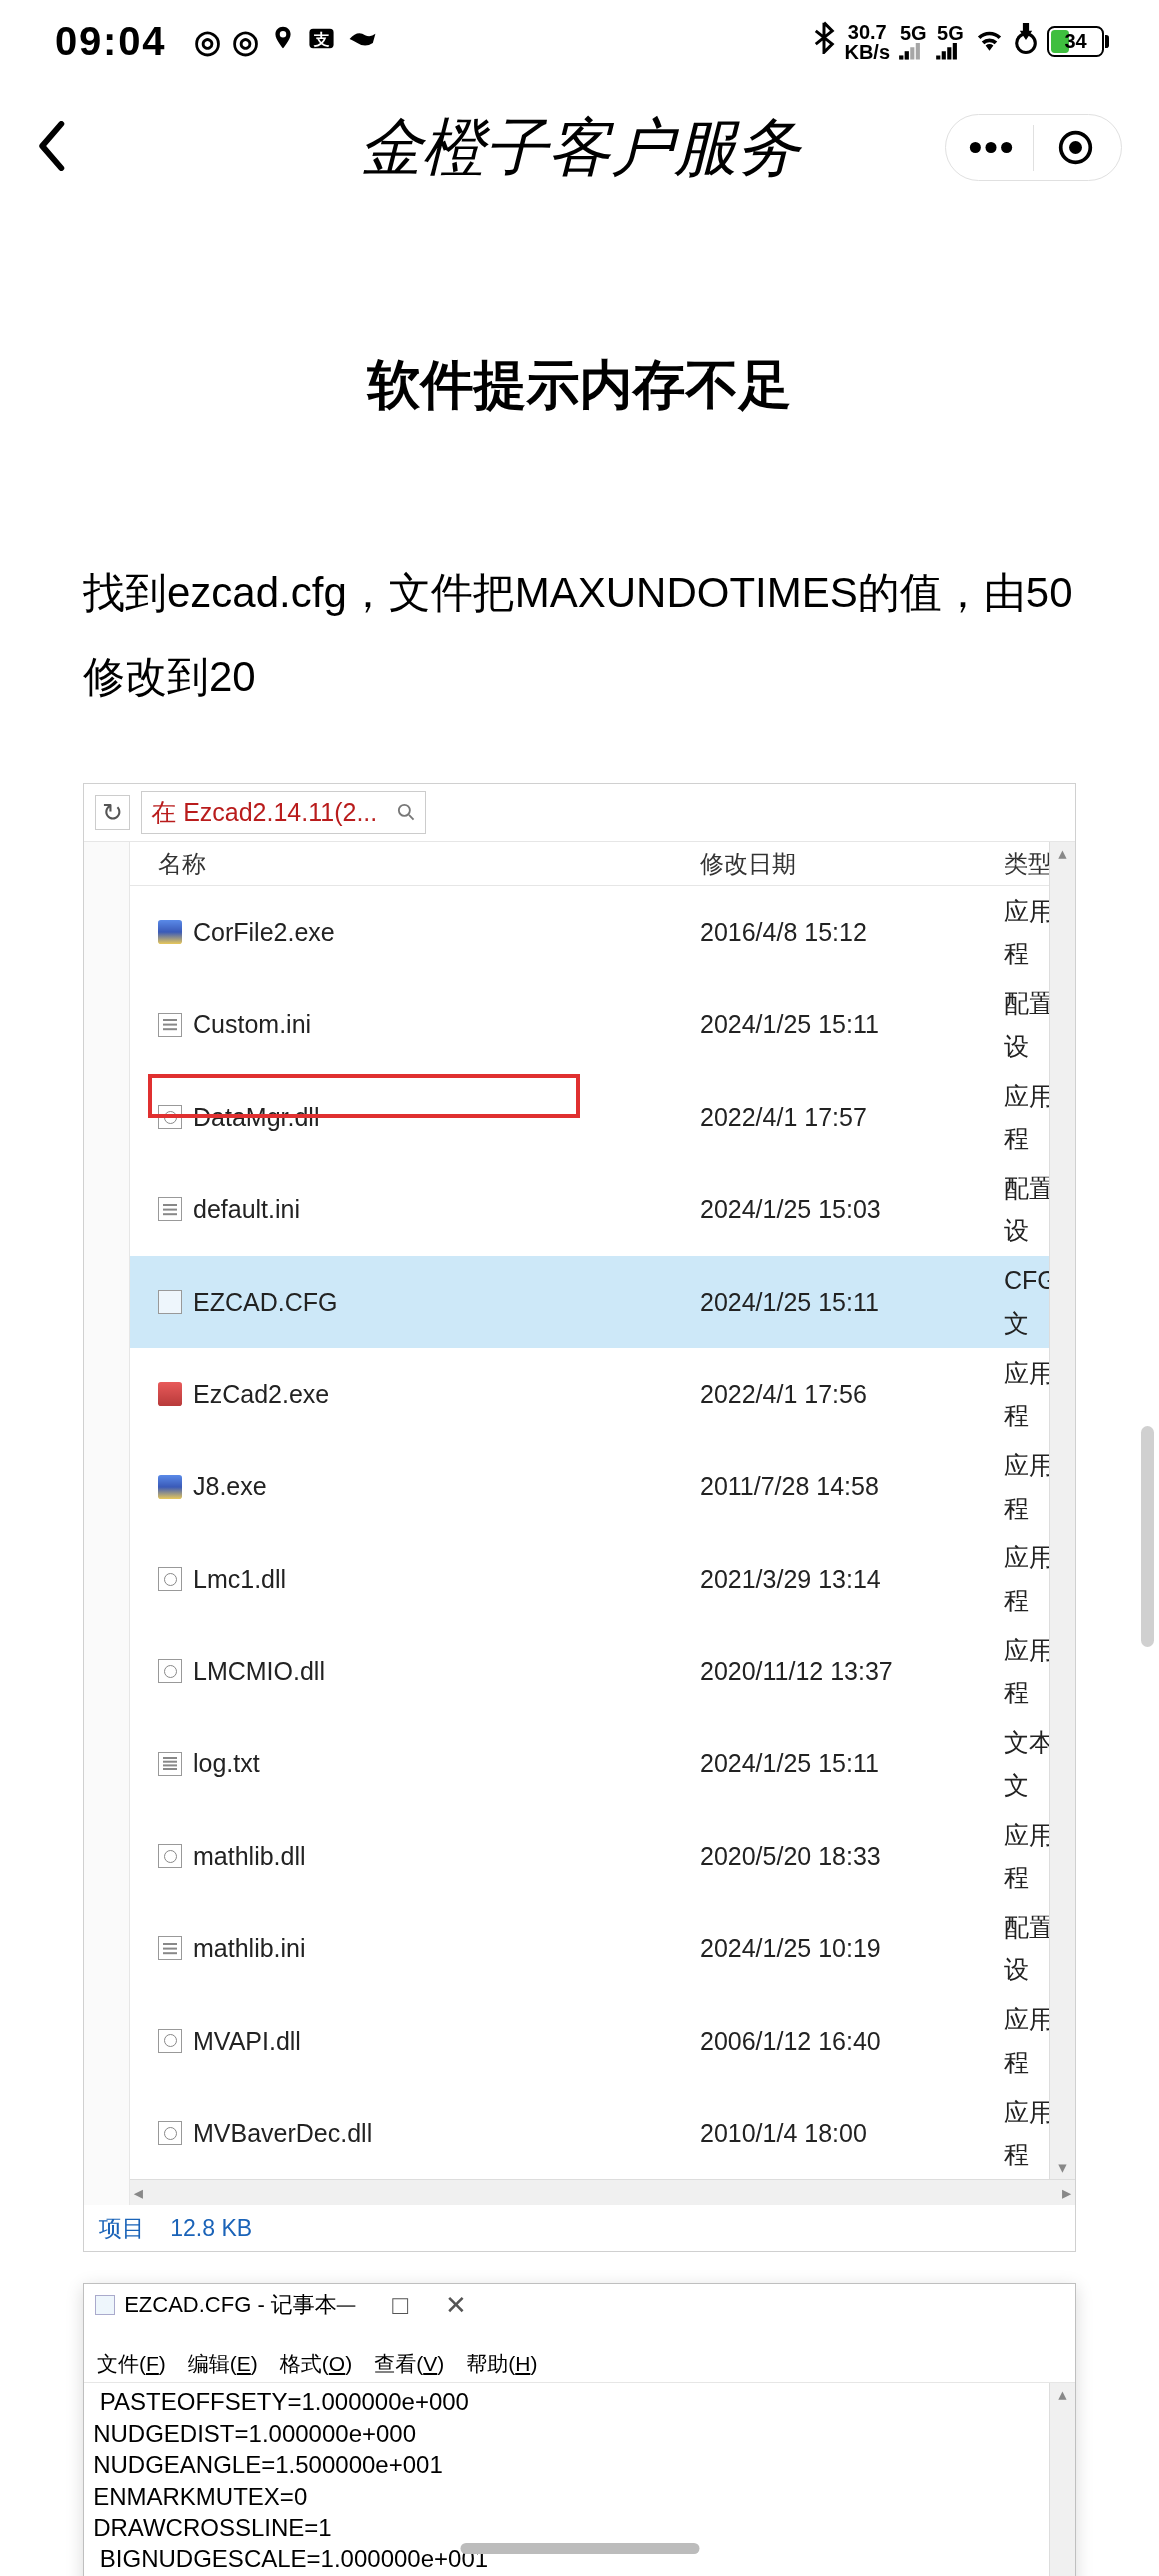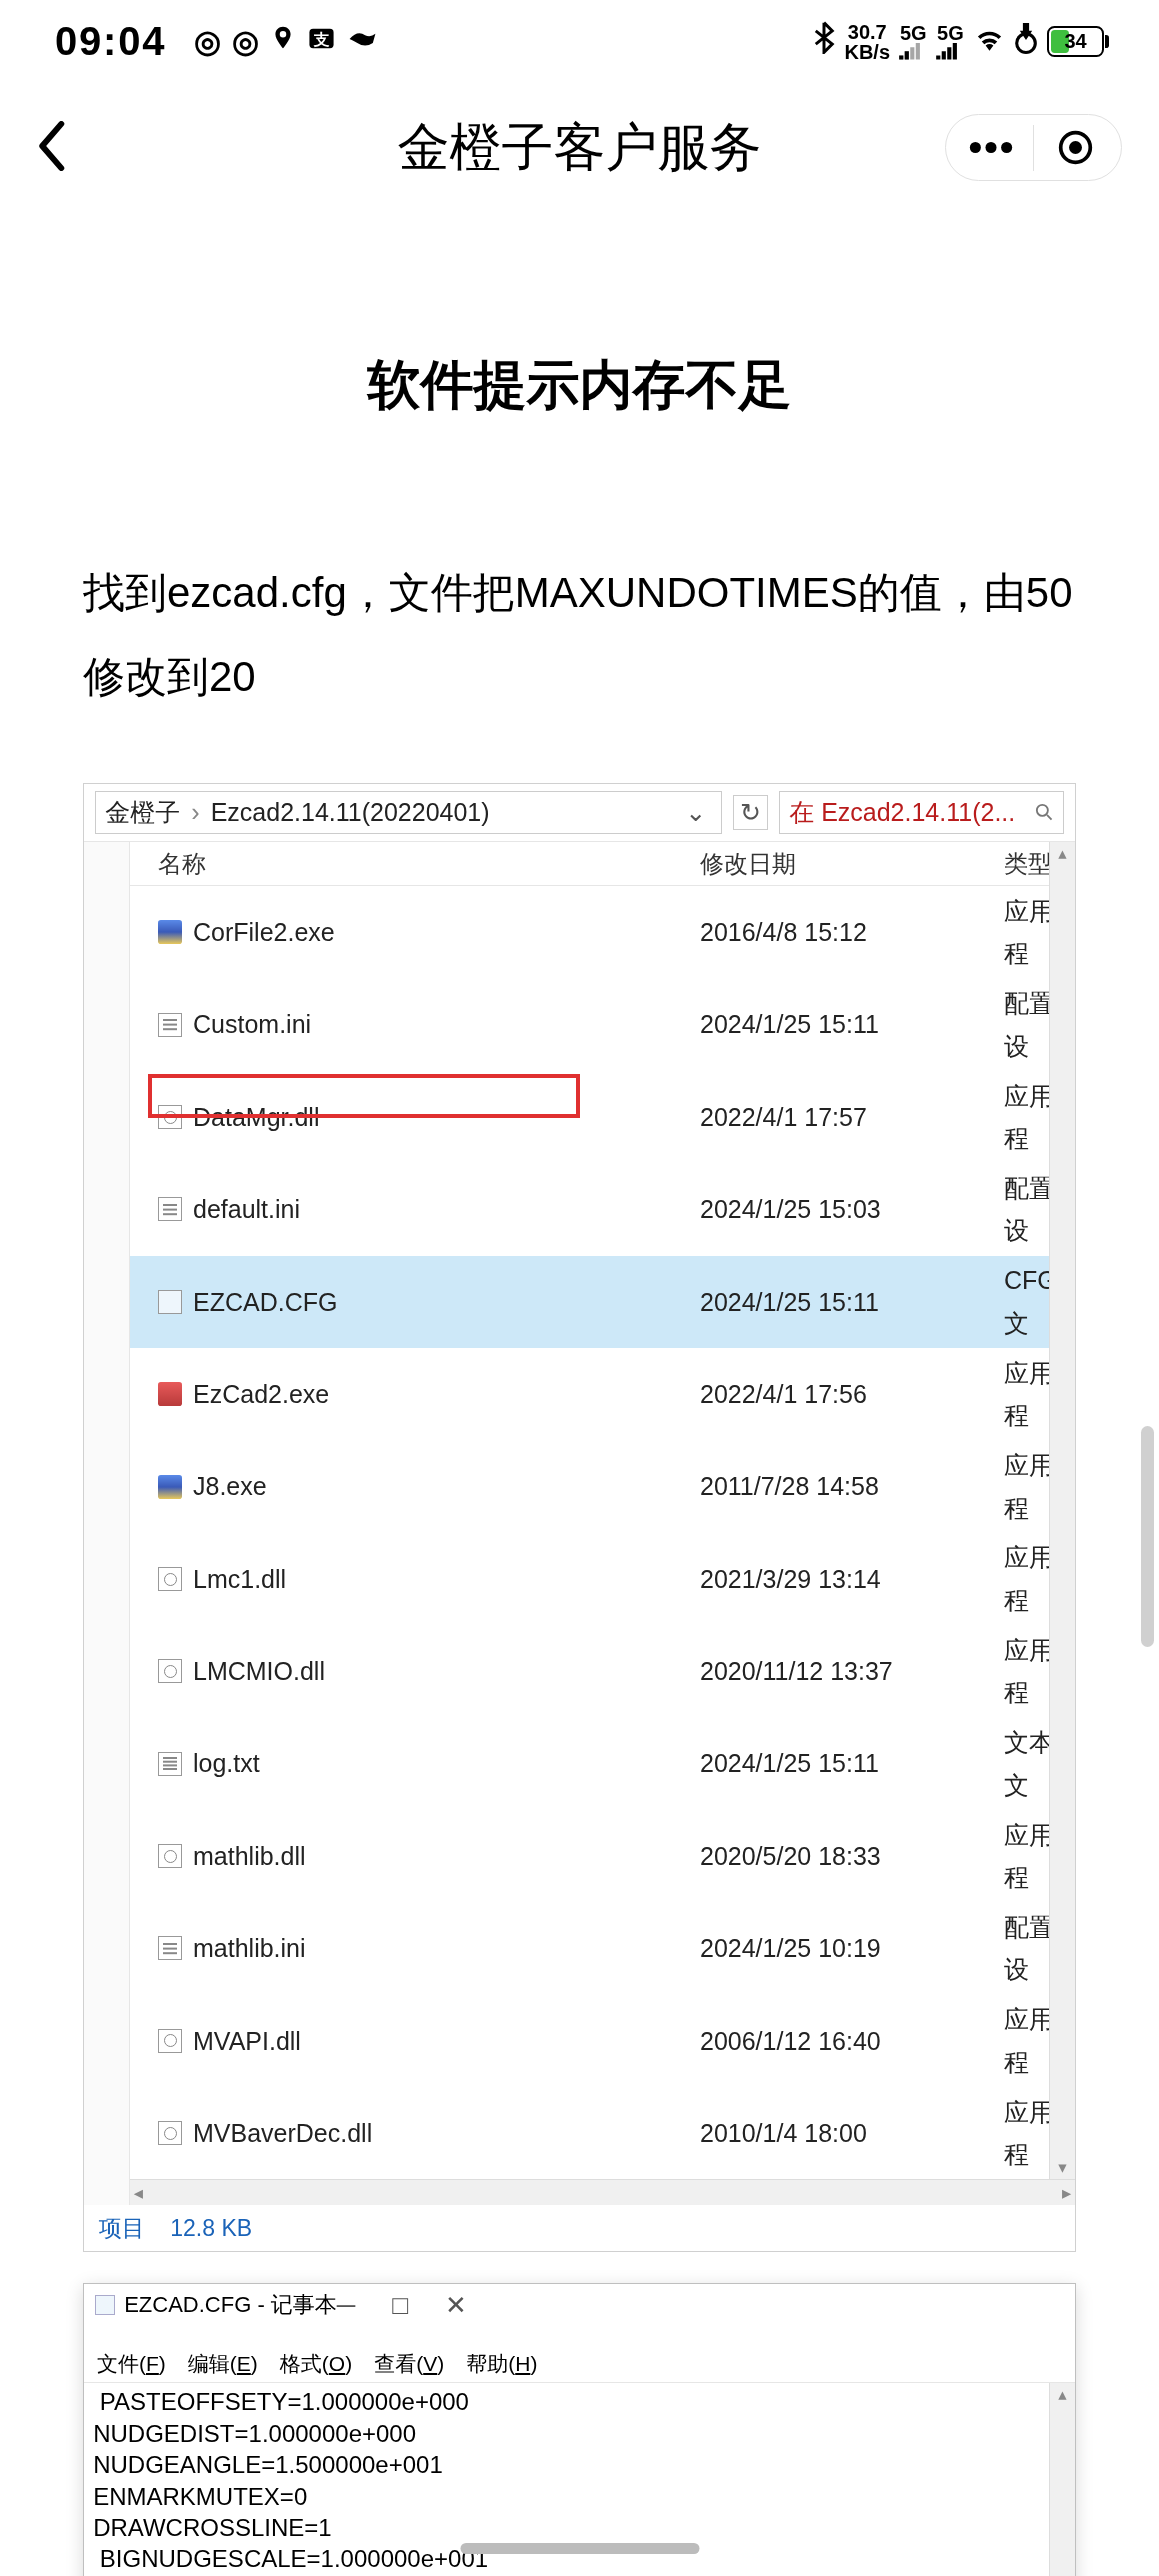--- a/index.html
+++ b/index.html
@@ -41,21 +41,21 @@
     background: #3fbf3f; border-radius: 3.7px; z-index: -1;
   }
   .header {
     height: 129px;
     display: flex;
     align-items: center;
     justify-content: space-between;
     padding: 0 37px;
   }
   .back-arrow svg { width: 31px; height: 50px; }
-  .header-title { font-size: 52px; font-weight: 500; position:absolute; left:50%; transform:translateX(-50%);}
+  .header-title { font-size: 63px; font-weight: 500; position:absolute; left:50%; transform:translateX(-50%);font-style:italic;}
   .header-actions {
     display: flex; align-items: center; gap: 0;
     border: 1.8px solid #e0e0e0; border-radius: 55px; padding: 9.2px 3.7px;
   }
   .header-actions .act {
     width: 83px; display:flex; justify-content:center; align-items:center;
   }
   .header-actions .divider { width: 1.8px; height: 46px; background: #e0e0e0; }
 
   .content { padding: 37px 83px 0; }
@@ -275,26 +275,20 @@
     </div>
   </div>
 </div>
 
 <div class="content">
   <div class="big-title">软件提示内存不足</div>
   <div class="instruction">找到ezcad.cfg，文件把MAXUNDOTIMES的值，由50修改到20</div>
 
   <div class="explorer">
     <div class="exp-addr">
-      <div class="addr-box">
-        <span class="crumb">金橙子</span>
-        <span class="sep">›</span>
-        <span class="crumb">Ezcad2.14.11(20220401)</span>
-        <span class="addr-drop">⌄</span>
-      </div>
       <div class="addr-refresh">↻</div>
       <div class="search-box">
         <span>在 Ezcad2.14.11(2...</span>
         <span>
           <svg width="18.4" height="18.4" viewBox="0 0 20 20">
               <circle cx="8" cy="8" r="6" fill="none" stroke="#777" stroke-width="2"></circle>
               <path stroke="#777" stroke-width="2" d="m13 13 5 5"></path>
             </svg>
         </span>
       </div>

